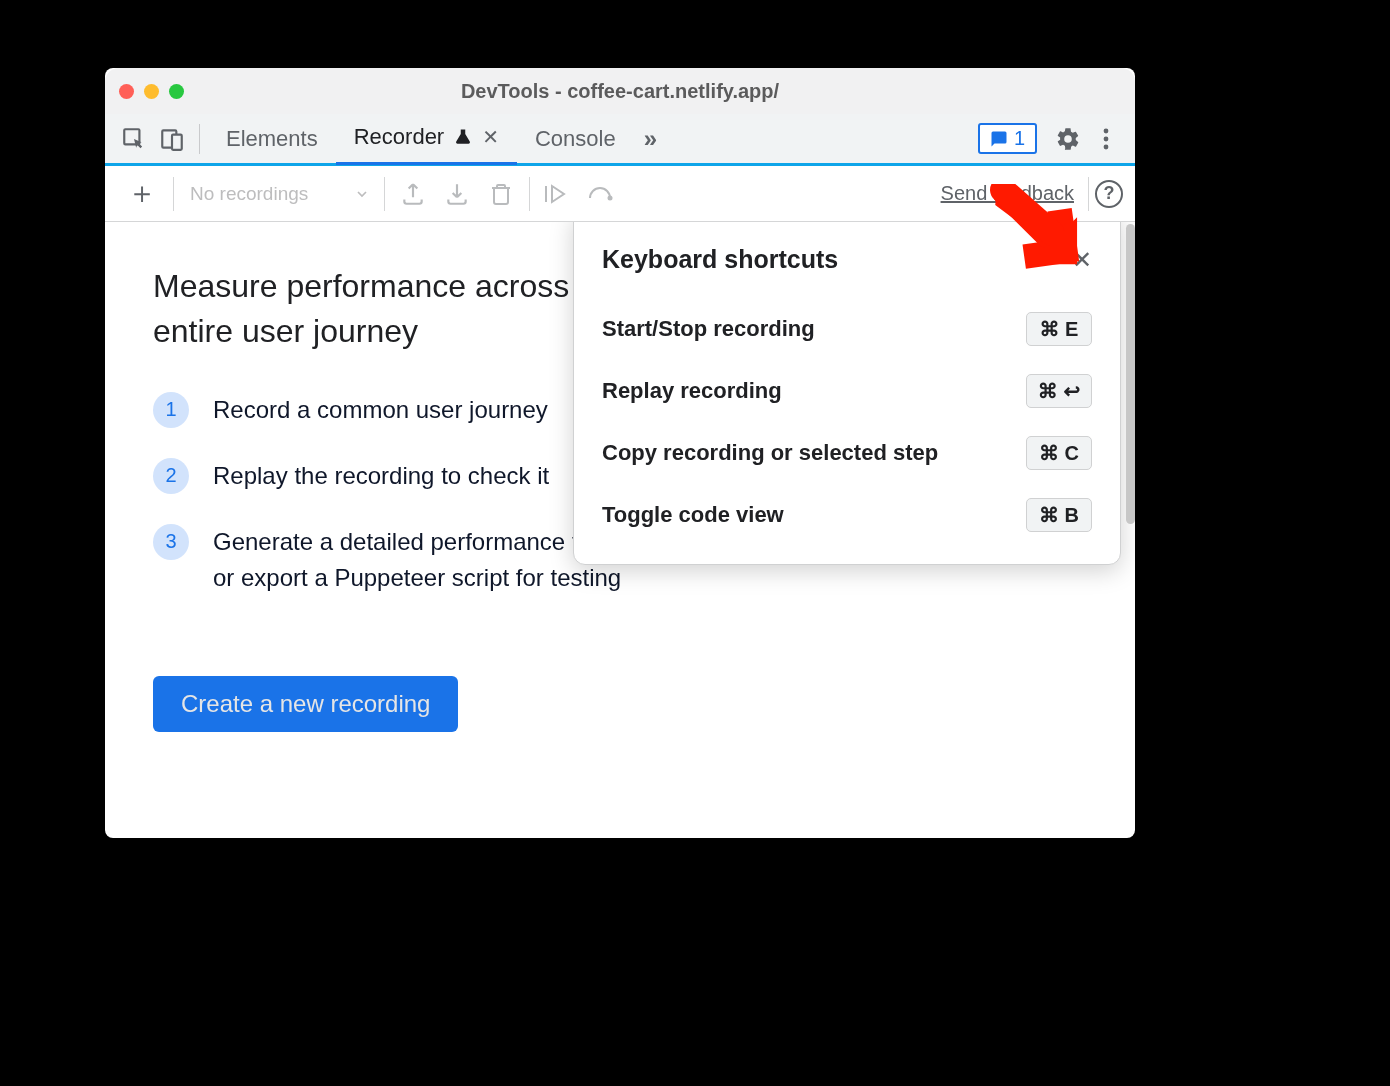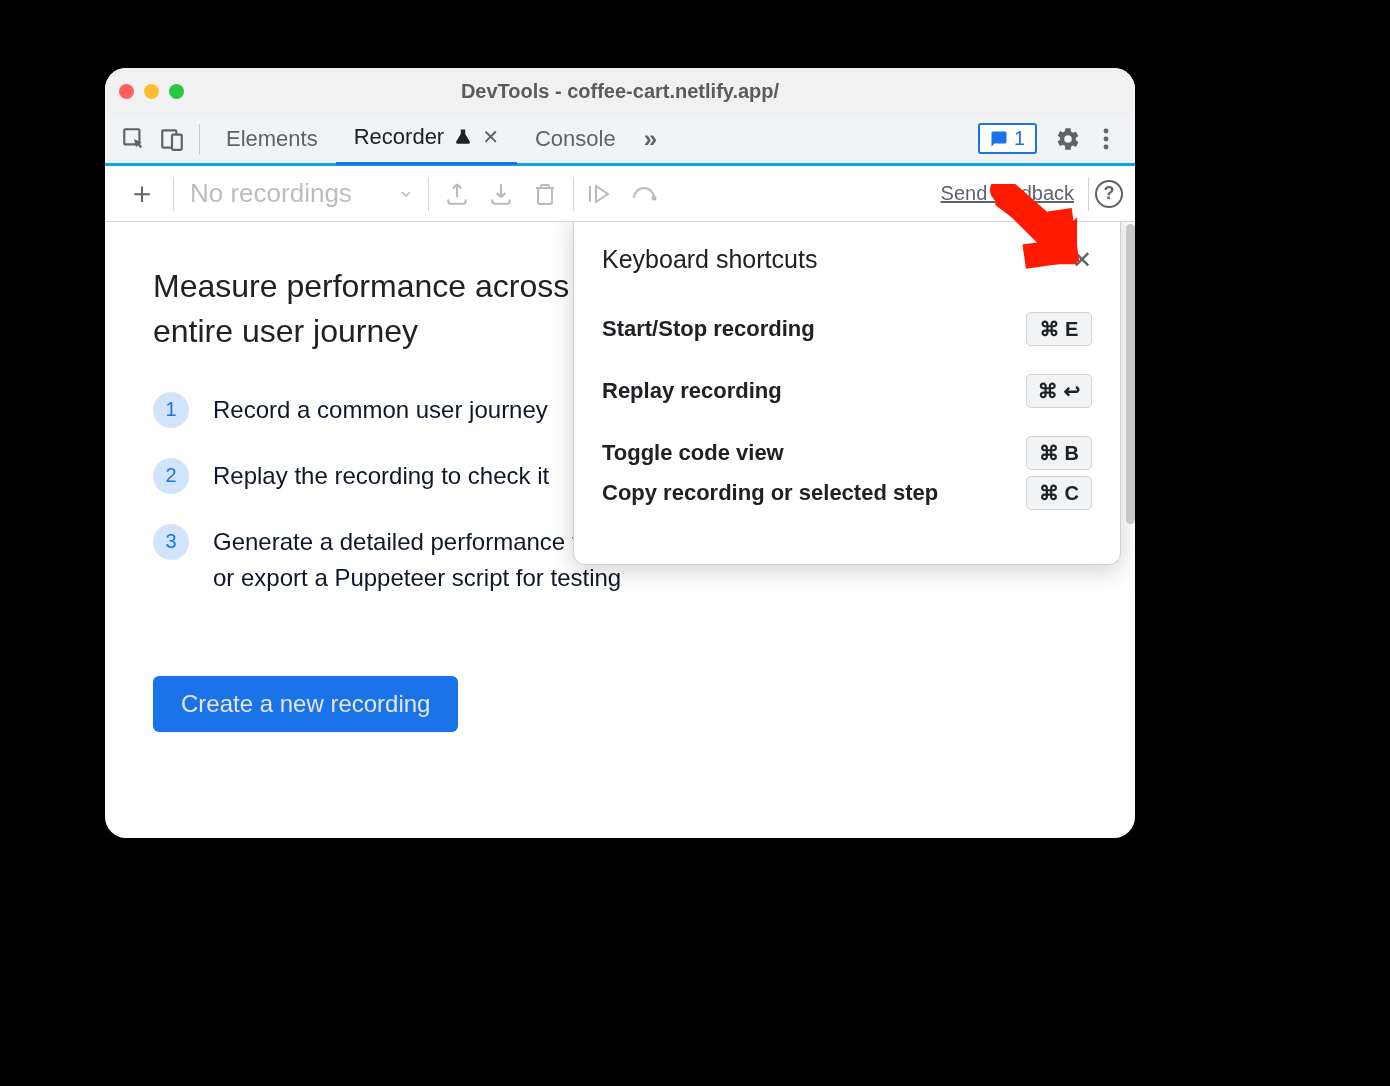--- a/index.html
+++ b/index.html
@@ -11,21 +11,21 @@
     font-family: -apple-system, BlinkMacSystemFont, "Segoe UI", Helvetica, Arial, sans-serif;
     position: relative;
   }
   .window {
     position: absolute;
     left: 105px;
     top: 68px;
     width: 1030px;
     height: 770px;
     background: #fff;
-    border-radius: 21px;
+    border-radius: 8px;
     box-shadow: 0 20px 60px rgba(0,0,0,0.5);
     overflow: hidden;
   }
   .titlebar {
     height: 46px;
     background: #f1f1f2;
     display: flex;
     align-items: center;
     padding: 0 14px;
     border-top-left-radius: 14px;
@@ -106,21 +106,21 @@
     position: relative;
   }
   .plus {
     font-size: 30px;
     color: #5f6368;
     padding: 0 10px;
     cursor:pointer;
   }
   .tbsep { width:1px; height:34px; background:#d5d6d7; margin: 0 6px; }
   .recselect {
-    font-size: 26px;
+    font-size: 19px;
     color: #bdbdbe;
     padding: 0 70px 0 10px;
     position: relative;
     cursor: pointer;
     display:flex;
     align-items:center;
   }
   .recselect .chev {
     position:absolute; right:8px;
   }
@@ -201,21 +201,21 @@
     width:18px; height:18px;
     background:#fff;
     border-left:1px solid #d0d1d2;
     border-top:1px solid #d0d1d2;
     transform: rotate(45deg);
   }
   .pop-head {
     display:flex; align-items:center; justify-content:space-between;
     margin-bottom: 38px;
   }
-  .pop-title { font-size:25px; font-weight:400; color:#202124;}
+  .pop-title { font-size:25px; font-weight:700; color:#202124;}
   .pop-close { font-size:24px; color:#5f6368; cursor:pointer; font-weight:300;}
   .sc-row {
     display:flex; justify-content:space-between; align-items:center;
     margin-bottom: 28px;
     font-weight: bold;
   }
   .sc-label { font-size:22px; color:#202124;}
   .sc-kbd {
     background:#f1f3f4;
     border:1px solid #d0d1d2;
@@ -381,27 +381,27 @@
         <div class="pop-close">✕</div>
       </div>
       <div class="sc-row">
         <div class="sc-label">Start/Stop recording</div>
         <div class="sc-kbd">⌘ E</div>
       </div>
       <div class="sc-row">
         <div class="sc-label">Replay recording</div>
         <div class="sc-kbd">⌘ ↩</div>
       </div>
+      <div class="sc-row">
+        <div class="sc-label">Copy recording or selected step</div>
+        <div class="sc-kbd">⌘ C</div>
+      </div>
       <div class="sc-row" style="margin-bottom:6px">
         <div class="sc-label">Toggle code view</div>
         <div class="sc-kbd">⌘ B</div>
-      </div>
-      <div class="sc-row">
-        <div class="sc-label">Copy recording or selected step</div>
-        <div class="sc-kbd">⌘ C</div>
       </div>
     </div>
   </div>
 
   <div class="scrollbar-shim"></div>
 </div>
 
 <svg class="red-arrow" width="90" height="90" viewBox="0 0 90 90">
   <path d="M10 8 L60 52 L60 30 L85 30 L85 85 L30 85 L30 60 L52 60 L8 16 Z" fill="#ff1a00" transform="rotate(-8 45 45)"></path>
   <path d="M14 10 Q40 36 58 54" stroke="#ff1a00" stroke-width="24" stroke-linecap="round" fill="none"></path>

